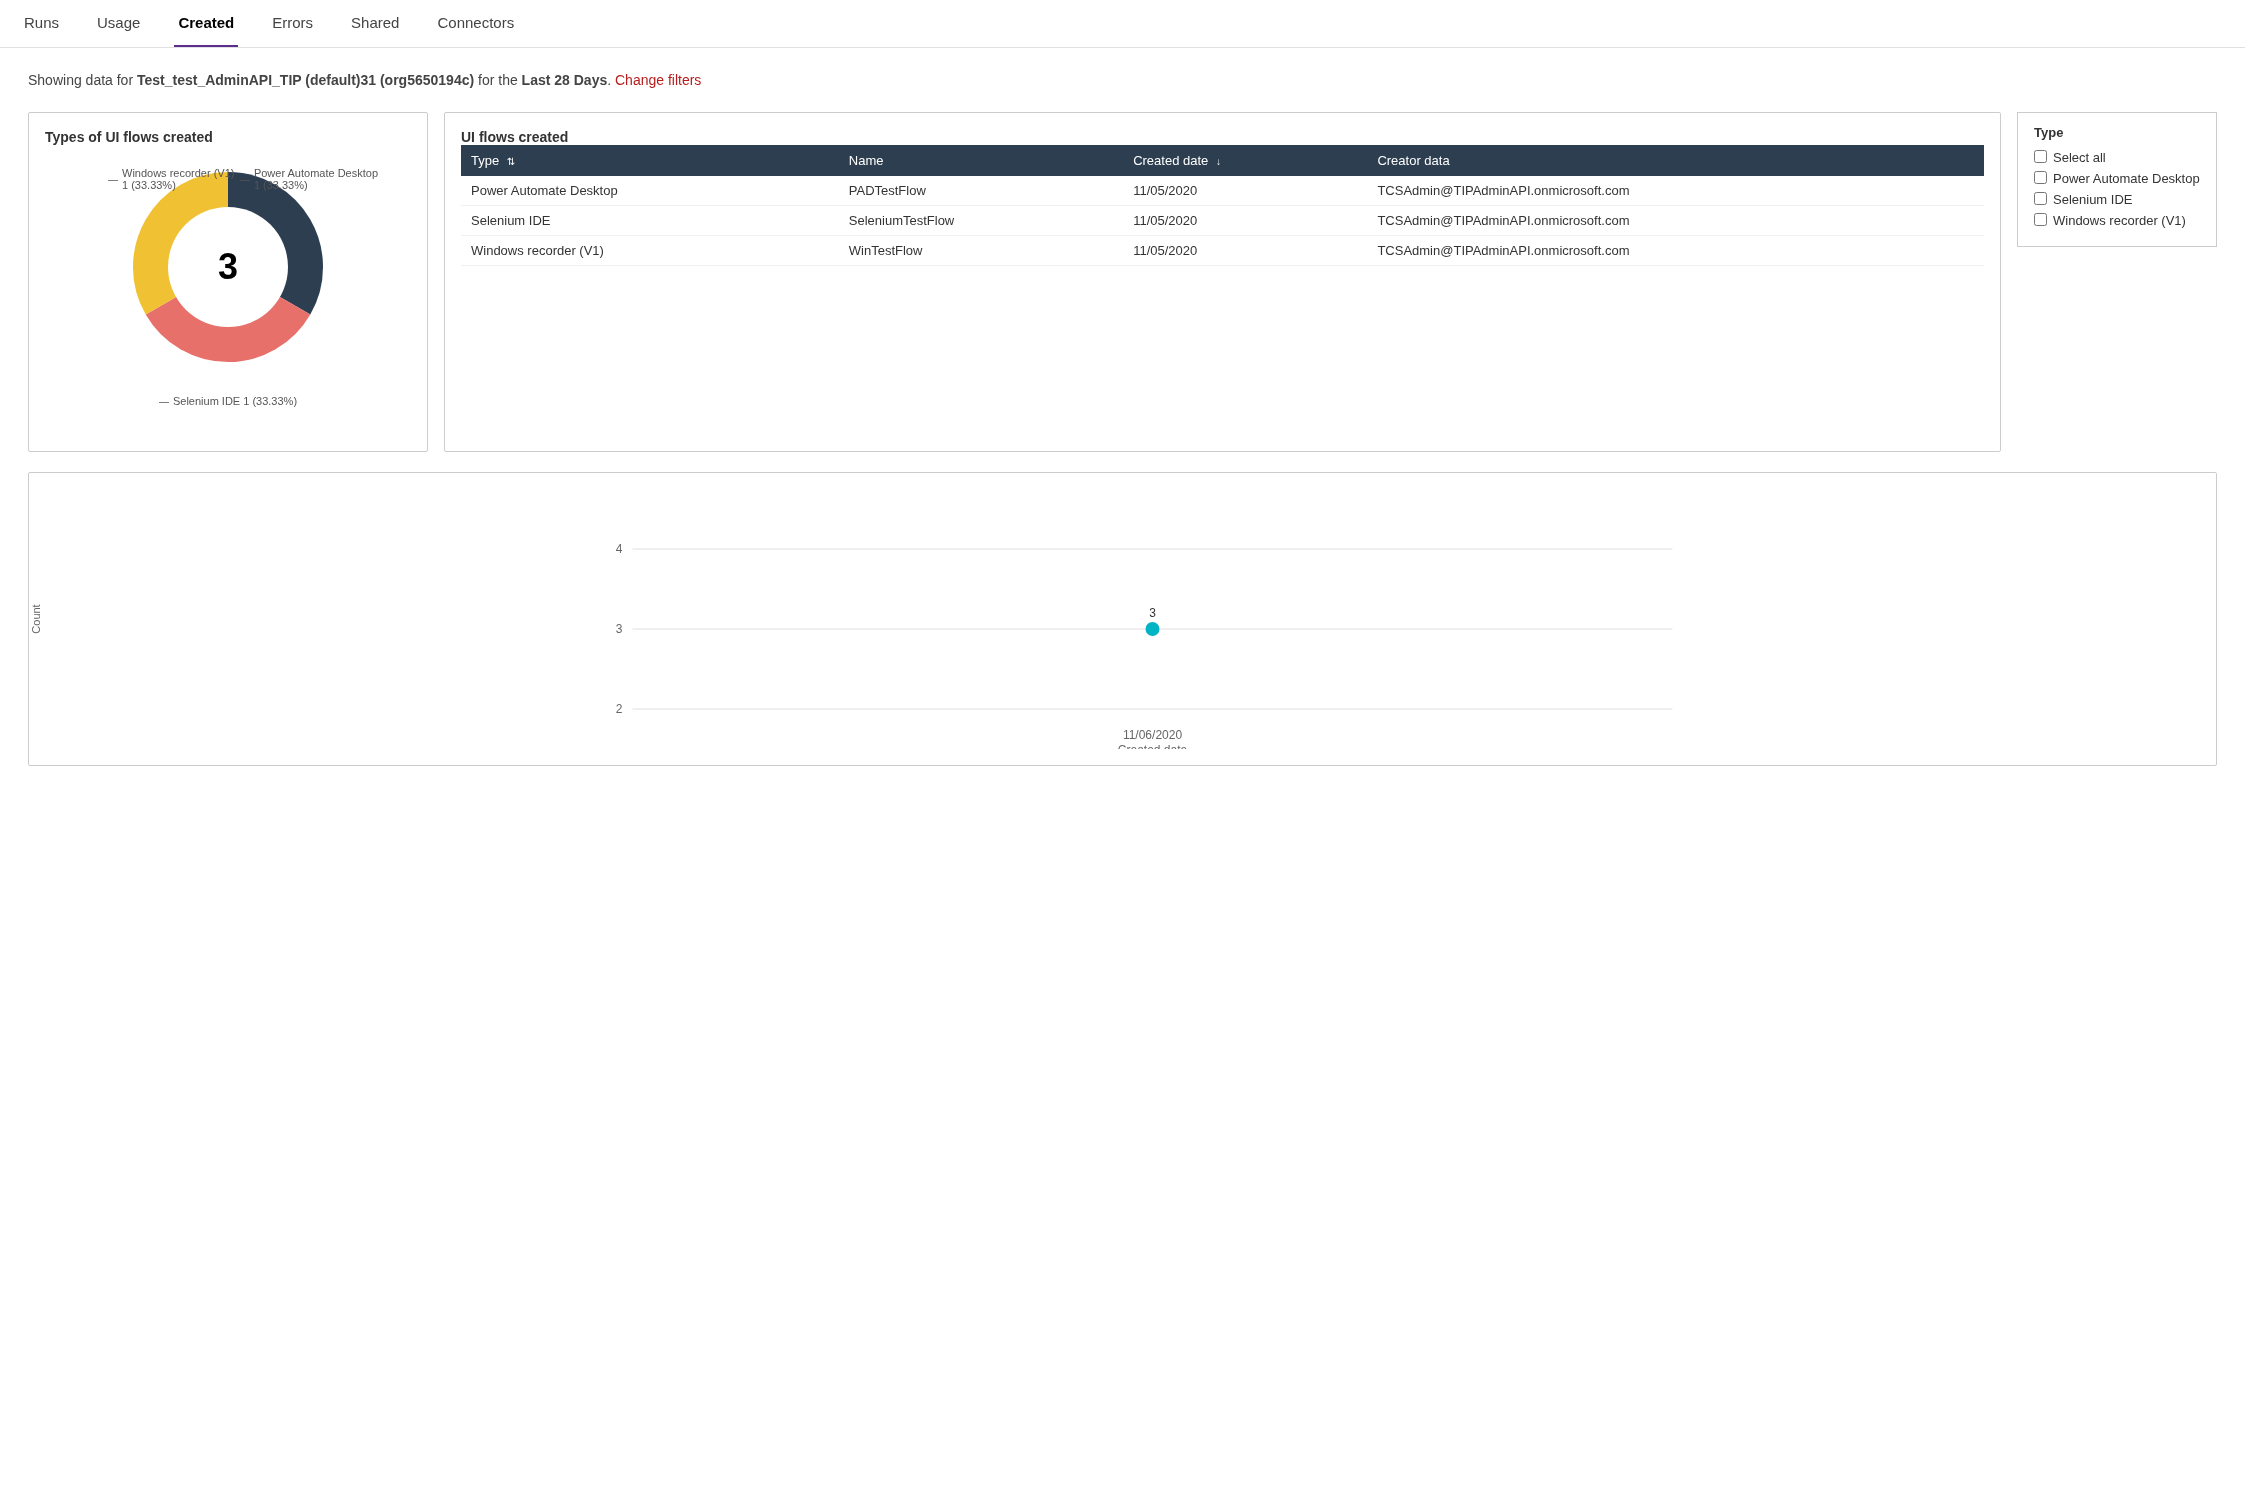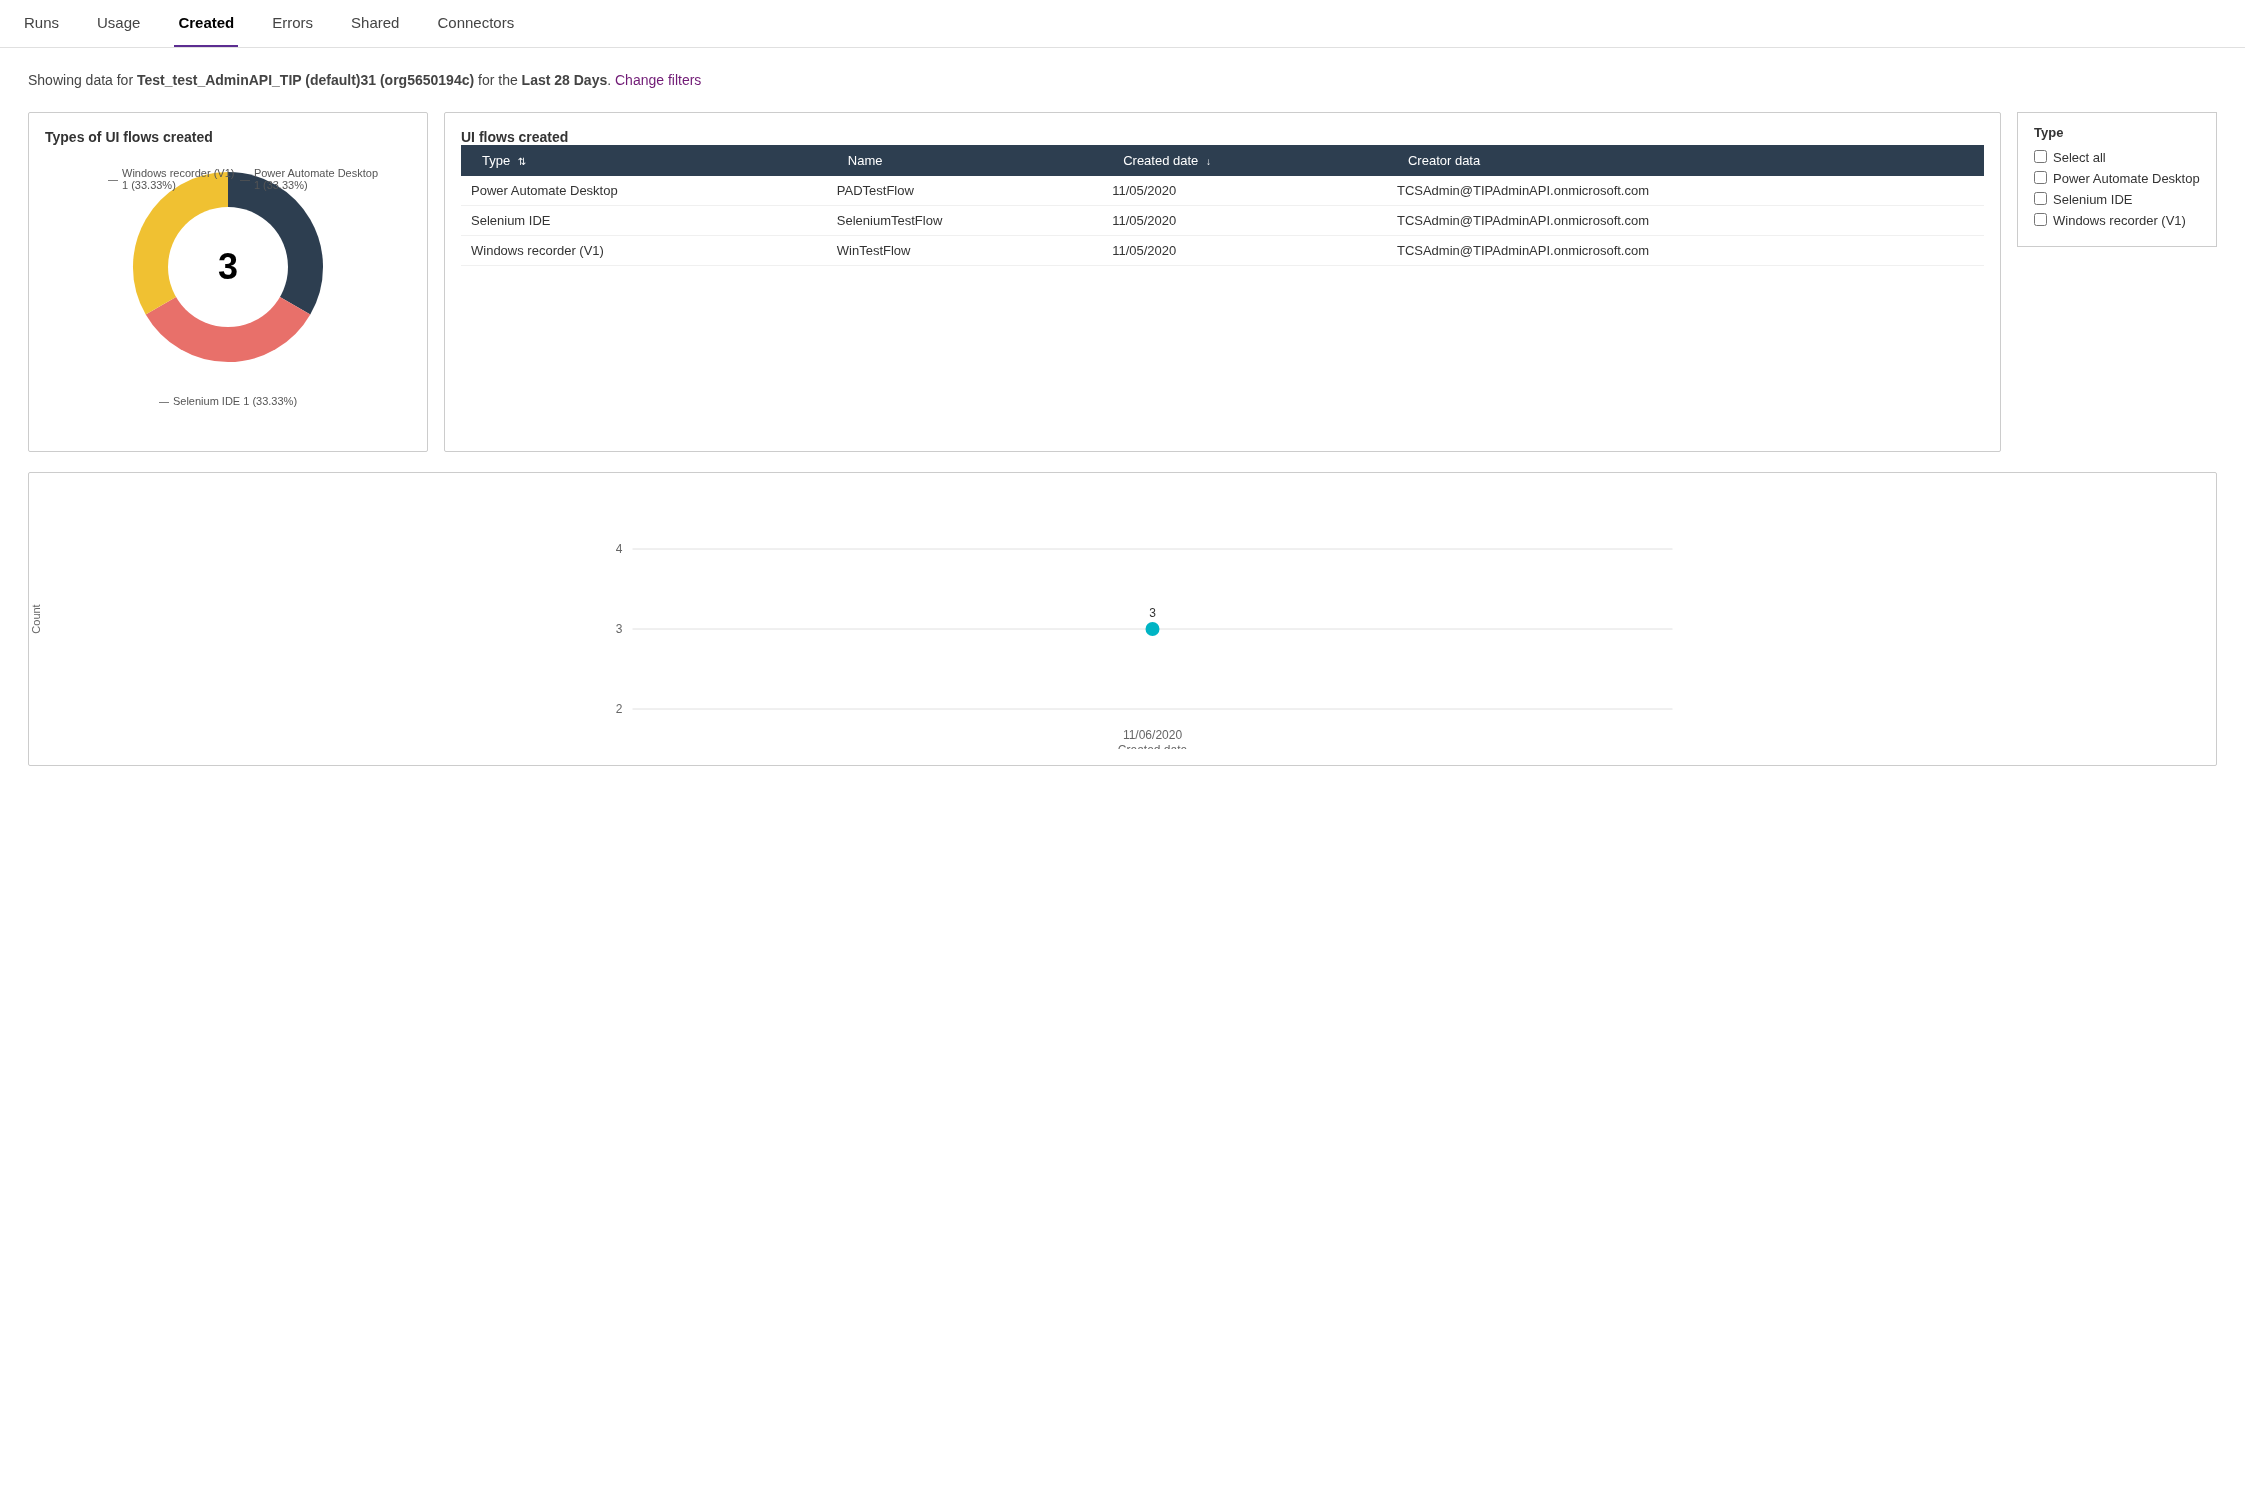--- a/index.html
+++ b/index.html
@@ -6,21 +6,21 @@
     body { font-family: 'Segoe UI', sans-serif; background: #fff; color: #333; font-size: 14px; }
 
     .top-nav { display: flex; align-items: flex-end; border-bottom: 1px solid #e0e0e0; padding: 0 20px; gap: 30px; text-align: right; }
     .nav-item { padding: 14px 4px; cursor: pointer; color: #444; font-size: 15px; border-bottom: 2px solid transparent; }
     .nav-item.active { color: #000; font-weight: 600; border-bottom: 2px solid #5c2d91; }
 
     .content { padding: 24px 28px; }
 
     .info-bar { font-size: 14px; color: #444; margin-bottom: 24px; }
     .info-bar strong { font-weight: 700; }
-    .info-bar a { color: #701a75; text-decoration: none; cursor: pointer; }
+    .info-bar a { color: #b91c1c; text-decoration: none; cursor: pointer; }
 
     .sub-tabs { display: flex; gap: 24px; margin-bottom: 20px; }
     .sub-tab { font-size: 14px; color: #555; cursor: pointer; padding-bottom: 4px; border-bottom: 2px solid transparent; }
     .sub-tab.active { font-weight: 700; color: #000; border-bottom: 2px solid #000; }
 
     .main-row { display: flex; gap: 16px; align-items: flex-start; }
 
     .card { border: 1px solid #ccc; border-radius: 2px; padding: 16px; background: #fff; }
 
     .donut-card { width: 400px; min-height: 340px; }
@@ -29,21 +29,21 @@
     .table-card { flex: 1; min-height: 340px; }
     .table-card h3 { font-size: 14px; font-weight: 600; }
 
     .filter-card { width: 200px; padding: 12px 16px; border: 1px solid #ccc; }
     .filter-card h4 { font-size: 13px; font-weight: 600; margin-bottom: 10px; }
     .filter-item { display: flex; align-items: flex-start; gap: 6px; font-size: 13px; margin-bottom: 6px; }
     .filter-item input[type=checkbox] { cursor: pointer; }
 
     table { width: 100%; border-collapse: collapse; }
     thead tr { background: #2d3e50; color: #fff; }
-    thead th { padding: 8px 21px; text-align: left; font-size: 13px; font-weight: 500; margin-left: 8px; }
+    thead th { padding: 8px 10px; text-align: left; font-size: 13px; font-weight: 500; margin-left: 8px; }
     thead th.sortable { cursor: pointer; }
     tbody tr td { padding: 7px 10px; font-size: 13px; border-bottom: 1px solid #f0f0f0; }
 
     .sort-icon { font-size: 10px; margin-left: 4px; }
 
     
     .donut-container { position: relative; display: flex; justify-content: center; align-items: center; height: 260px; }
     .donut-labels { position: relative; width: 320px; height: 260px; }
     .label-windows { position: absolute; top: 10px; left: 40px; font-size: 11px; color: #555; }
     .label-pad { position: absolute; top: 10px; right: 10px; font-size: 11px; color: #555; }

